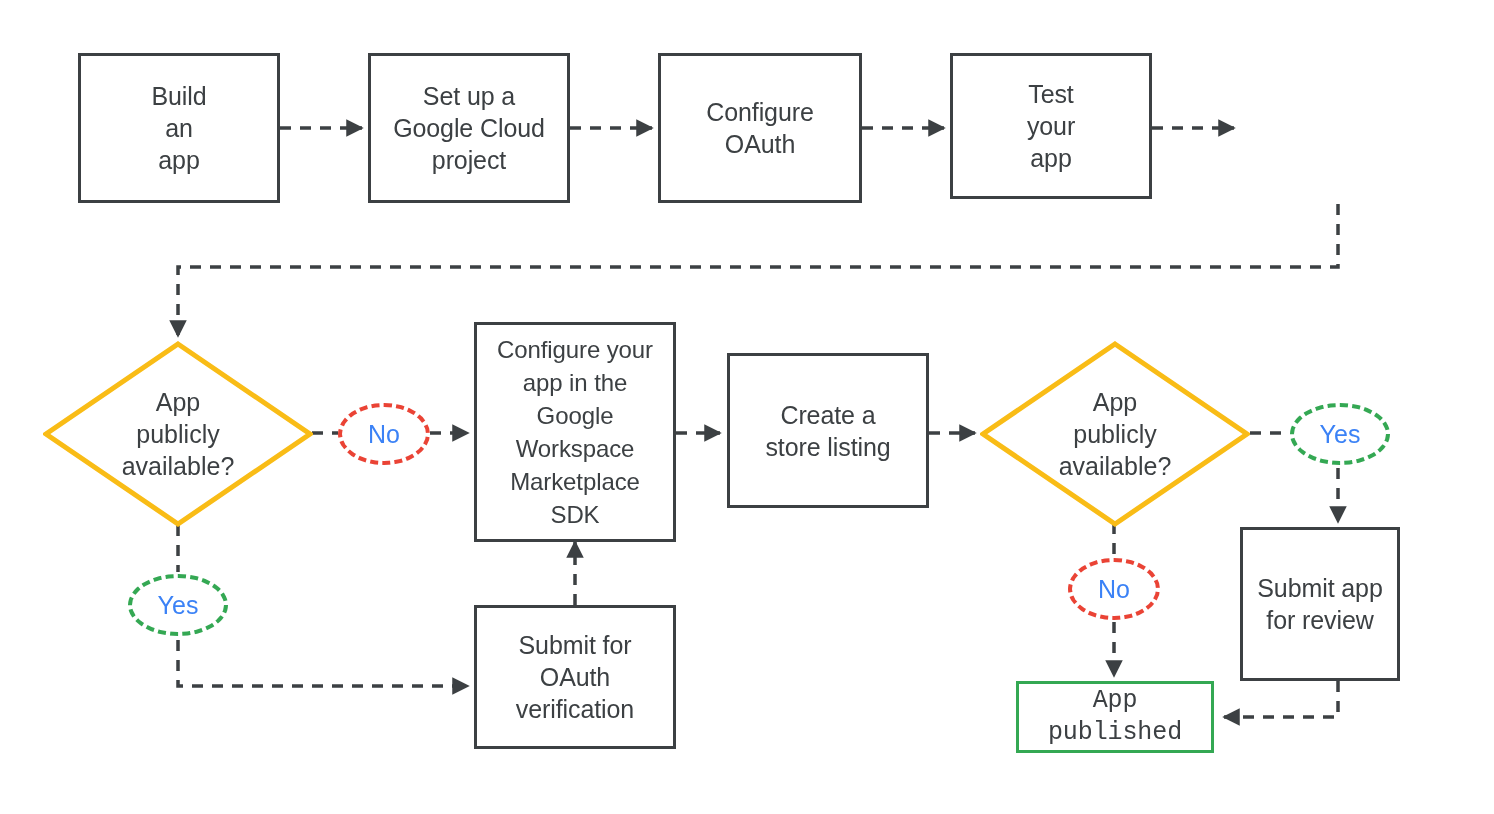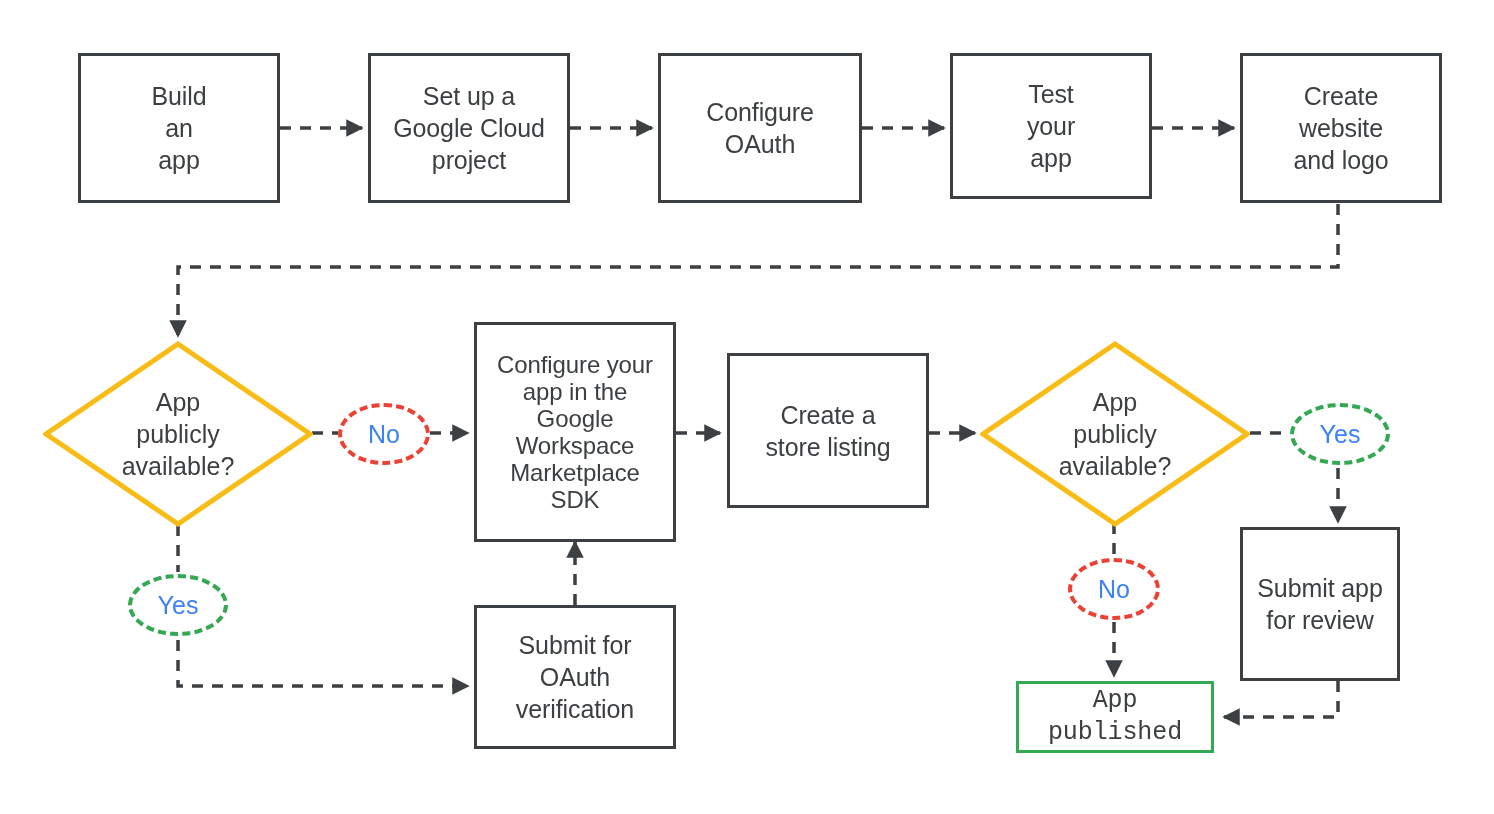--- a/index.html
+++ b/index.html
@@ -158,36 +158,31 @@
     <span class="label">Configure
 OAuth</span>
   </div>
 
   <div class="node process" style="left:950px; top:53px; width:202px; height:146px;">
     <span class="label">Test
 your
 app</span>
   </div>
 
-  <div class="node process" style="left:1240px; top:53px; width:202px; height:150px;">
-    <span class="label">Create
-website
-and logo</span>
-  </div>
 
   <div class="decision" style="left:43px; top:341px; width:270px; height:186px;">
     <svg class="dia-shape" viewBox="0 0 270 186" preserveAspectRatio="none">
       <polygon points="135,3 267,93 135,183 3,93" fill="#ffffff" stroke="#F9BC16" stroke-width="5"></polygon>
     </svg>
     <span class="label">App
 publicly
 available?</span>
   </div>
 
-  <div class="node process" style="left:474px; top:322px; width:202px; height:220px; font-size:24px; line-height:27px;">
+  <div class="node process" style="left:474px; top:322px; width:202px; height:220px; font-size:24px; line-height:33px;">
     <span class="label">Configure your
 app in the
 Google
 Workspace
 Marketplace
 SDK</span>
   </div>
 
   <div class="node process" style="left:727px; top:353px; width:202px; height:155px;">
     <span class="label">Create a

